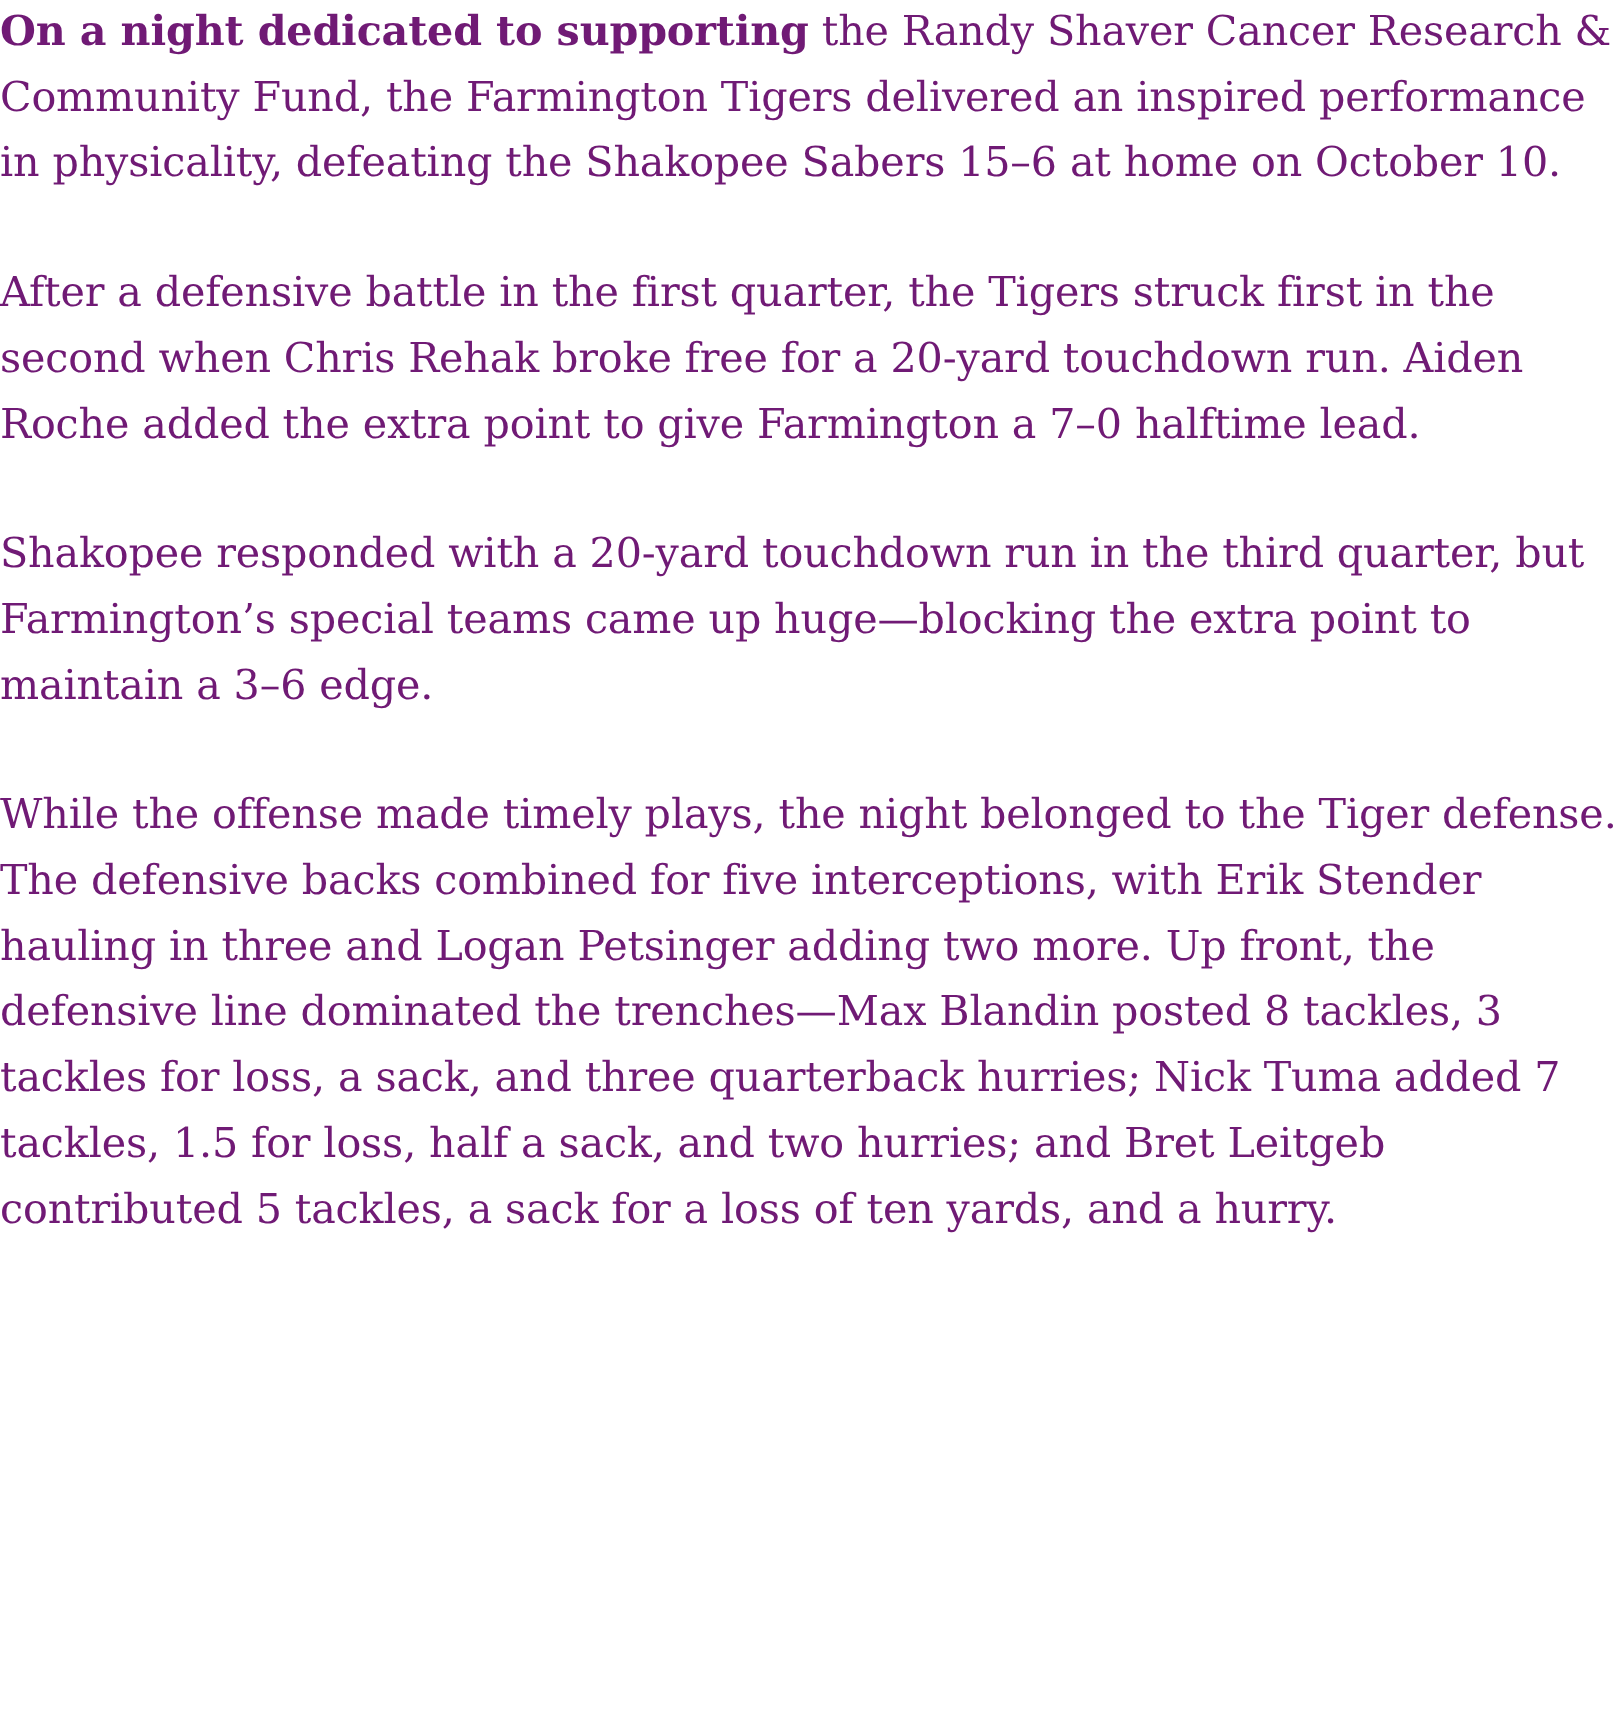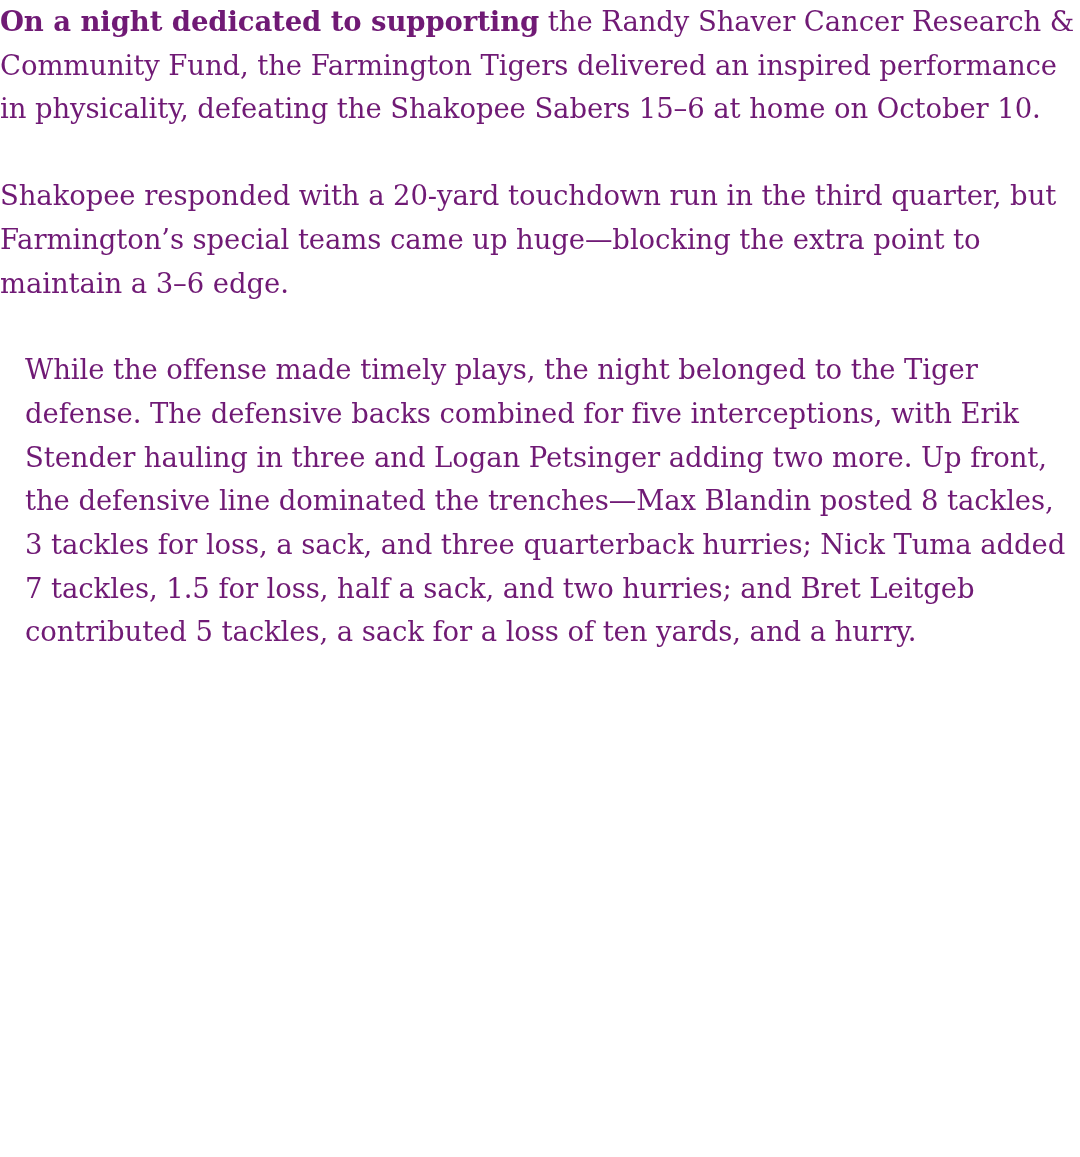--- a/index.html
+++ b/index.html
@@ -20,32 +20,32 @@
     font-family: "DejaVu Serif", serif;
     font-size: 27.5px;
     line-height: 43.7px;
     letter-spacing: -0.1px;
   }
   .para {
     margin: 0 0 43px 0;
   }
   .para:last-child {
     margin-bottom: 0;
-    padding-left: 25px;
   }
   .lead-in {
     font-weight: bold;
   }
 </style>
 </head>
 <body>
 
 <div class="article">
 
   <p class="para"><span class="lead-in">On a night dedicated to supporting</span><span> the Randy Shaver Cancer Research &amp; Community Fund, the Farmington Tigers delivered an inspired performance in physicality, defeating the Shakopee Sabers 15–6 at home on October 10.</span></p>
 
+  <p class="para">After a defensive battle in the first quarter, the Tigers struck first in the second when Chris Rehak broke free for a 20-yard touchdown run. Aiden Roche added the extra point to give Farmington a 7–0 halftime lead.</p>
 
   <p class="para">Shakopee responded with a 20-yard touchdown run in the third quarter, but Farmington’s special teams came up huge—blocking the extra point to maintain a 3–6 edge.</p>
 
 
   <p class="para">While the offense made timely plays, the night belonged to the Tiger defense. The defensive backs combined for five interceptions, with Erik Stender hauling in three and Logan Petsinger adding two more. Up front, the defensive line dominated the trenches—Max Blandin posted 8 tackles, 3 tackles for loss, a sack, and three quarterback hurries; Nick Tuma added 7 tackles, 1.5 for loss, half a sack, and two hurries; and Bret Leitgeb contributed 5 tackles, a sack for a loss of ten yards, and a hurry.</p>
 
 </div>
 
 </body></html>

